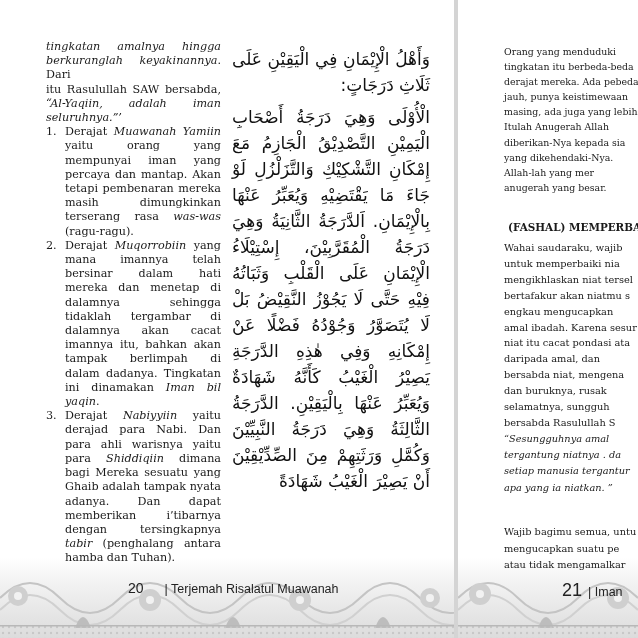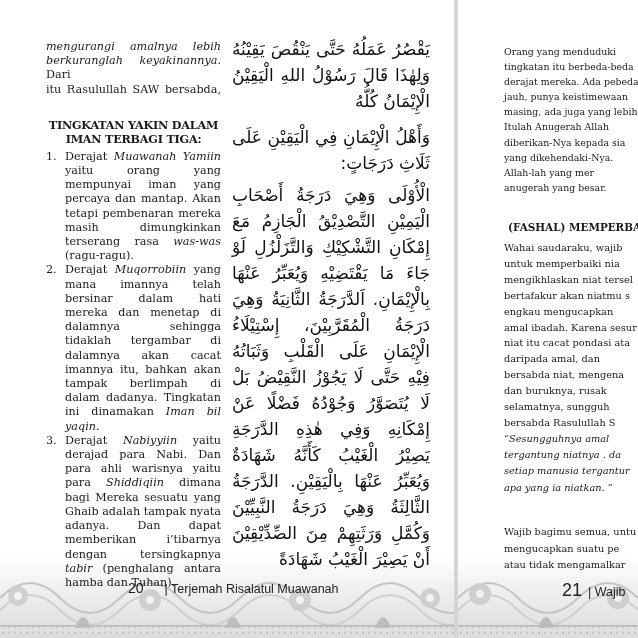--- a/index.html
+++ b/index.html
@@ -82,44 +82,43 @@
         <path d="M75 70 q8 -22 16 0 z"></path>
           <path d="M225 70 q8 -22 16 0 z"></path>
           <path d="M375 70 q8 -22 16 0 z"></path>
       </g>
       <rect x="0" y="68" width="454" height="12" fill="url(#dotsL)"></rect>
       <rect x="0" y="67" width="454" height="1.5" fill="#b8b8b8"></rect>
     </svg>
   </div>
 
   <div class="col-left">
-    <p class="just-last"><span class="it">mengurangi amalnya lebih</span></p>
+    <p class="just-last"><span class="it">tingkatan amalnya hingga</span></p>
     <p class="just-last"><span class="it">berkuranglah keyakinannya</span><span>. Dari</span></p>
     <p class="just-last">itu Rasulullah SAW bersabda,</p>
-
-    <h2 class="heading">TINGKATAN YAKIN DALAM IMAN TERBAGI TIGA:</h2>
+    <p class="just it">“Al-Yaqiin, adalah iman seluruhnya.”’</p>
+
 
     <ol class="levels">
       <li>
         <span class="num">1.</span>
         <span>Derajat </span><span class="it">Muawanah Yamiin</span><span> yaitu orang yang mempunyai iman yang percaya dan mantap. Akan tetapi pembenaran mereka masih dimungkinkan terserang rasa </span><span class="it">was-was</span><span> (ragu-ragu).</span>
       </li>
       <li>
         <span class="num">2.</span>
         <span>Derajat </span><span class="it">Muqorrobiin</span><span> yang mana imannya telah bersinar dalam hati mereka dan menetap di dalamnya sehingga tidaklah tergambar di dalamnya akan cacat imannya itu, bahkan akan tampak berlimpah di dalam dadanya. Tingkatan ini dinamakan </span><span class="it">Iman bil yaqin</span><span>.</span>
       </li>
       <li>
         <span class="num">3.</span>
         <span>Derajat </span><span class="it">Nabiyyiin</span><span> yaitu derajad para Nabi. Dan para ahli warisnya yaitu para </span><span class="it">Shiddiqiin</span><span> dimana bagi Mereka sesuatu yang Ghaib adalah tampak nyata adanya. Dan dapat memberikan i’tibarnya dengan tersingkapnya </span><span class="it">tabir</span><span> (penghalang antara hamba dan Tuhan).</span>
       </li>
     </ol>
   </div>
 
   <div class="col-arabic">
-    <p class="ar-block">يَقْصُرُ عَمَلُهُ حَتَّى يَنْقُصَ يَقِيْنُهُ وَلِهٰذَا قَالَ رَسُوْلُ اللهِ الْيَقِيْنُ الْإِيْمَانُ كُلُّهُ</p>
     <p class="ar-block gap">وَأَهْلُ الْإِيْمَانِ فِي الْيَقِيْنِ عَلَى ثَلَاثِ دَرَجَاتٍ:</p>
     <p class="ar-block">الْأُوْلَى وَهِيَ دَرَجَةُ أَصْحَابِ الْيَمِيْنِ التَّصْدِيْقُ الْجَازِمُ مَعَ إِمْكَانِ التَّشْكِيْكِ وَالتَّزَلْزُلِ لَوْ جَاءَ مَا يَقْتَضِيْهِ وَيُعَبِّرُ عَنْهَا بِالْإِيْمَانِ. اَلدَّرَجَةُ الثَّانِيَةُ وَهِيَ دَرَجَةُ الْمُقَرَّبِيْنَ، إِسْتِيْلَاءُ الْإِيْمَانِ عَلَى الْقَلْبِ وَثَبَاتُهُ فِيْهِ حَتَّى لَا يَجُوْزُ النَّقِيْضُ بَلْ لَا يُتَصَوَّرُ وَجُوْدُهُ فَضْلًا عَنْ إِمْكَانِهِ وَفِي هٰذِهِ الدَّرَجَةِ يَصِيْرُ الْغَيْبُ كَأَنَّهُ شَهَادَةٌ وَيُعَبِّرُ عَنْهَا بِالْيَقِيْنِ. الدَّرَجَةُ الثَّالِثَةُ وَهِيَ دَرَجَةُ النَّبِيِّيْنَ وَكُمَّلِ وَرَثَتِهِمْ مِنَ الصِّدِّيْقِيْنَ أَنْ يَصِيْرَ الْغَيْبُ شَهَادَةً</p>
   </div>
 
   <div class="footer-left">
     <span class="pno">20</span><span>| Terjemah Risalatul Muawanah</span>
   </div>
 </div>
 
 <div class="gutter"></div>
@@ -194,14 +193,14 @@
   <span class="line">apa yang ia niatkan. ”</span>
 </div>
 
 <div class="r-body3">
   <span class="line">Wajib bagimu semua, untu</span>
   <span class="line">mengucapkan suatu pe</span>
   <span class="line">atau tidak mengamalkar</span>
 </div>
 
 <div class="footer-right">
-  <span class="pno">21</span><span>| Wajib</span>
+  <span class="pno">21</span><span>| Iman</span>
 </div>
 
 </body></html>

